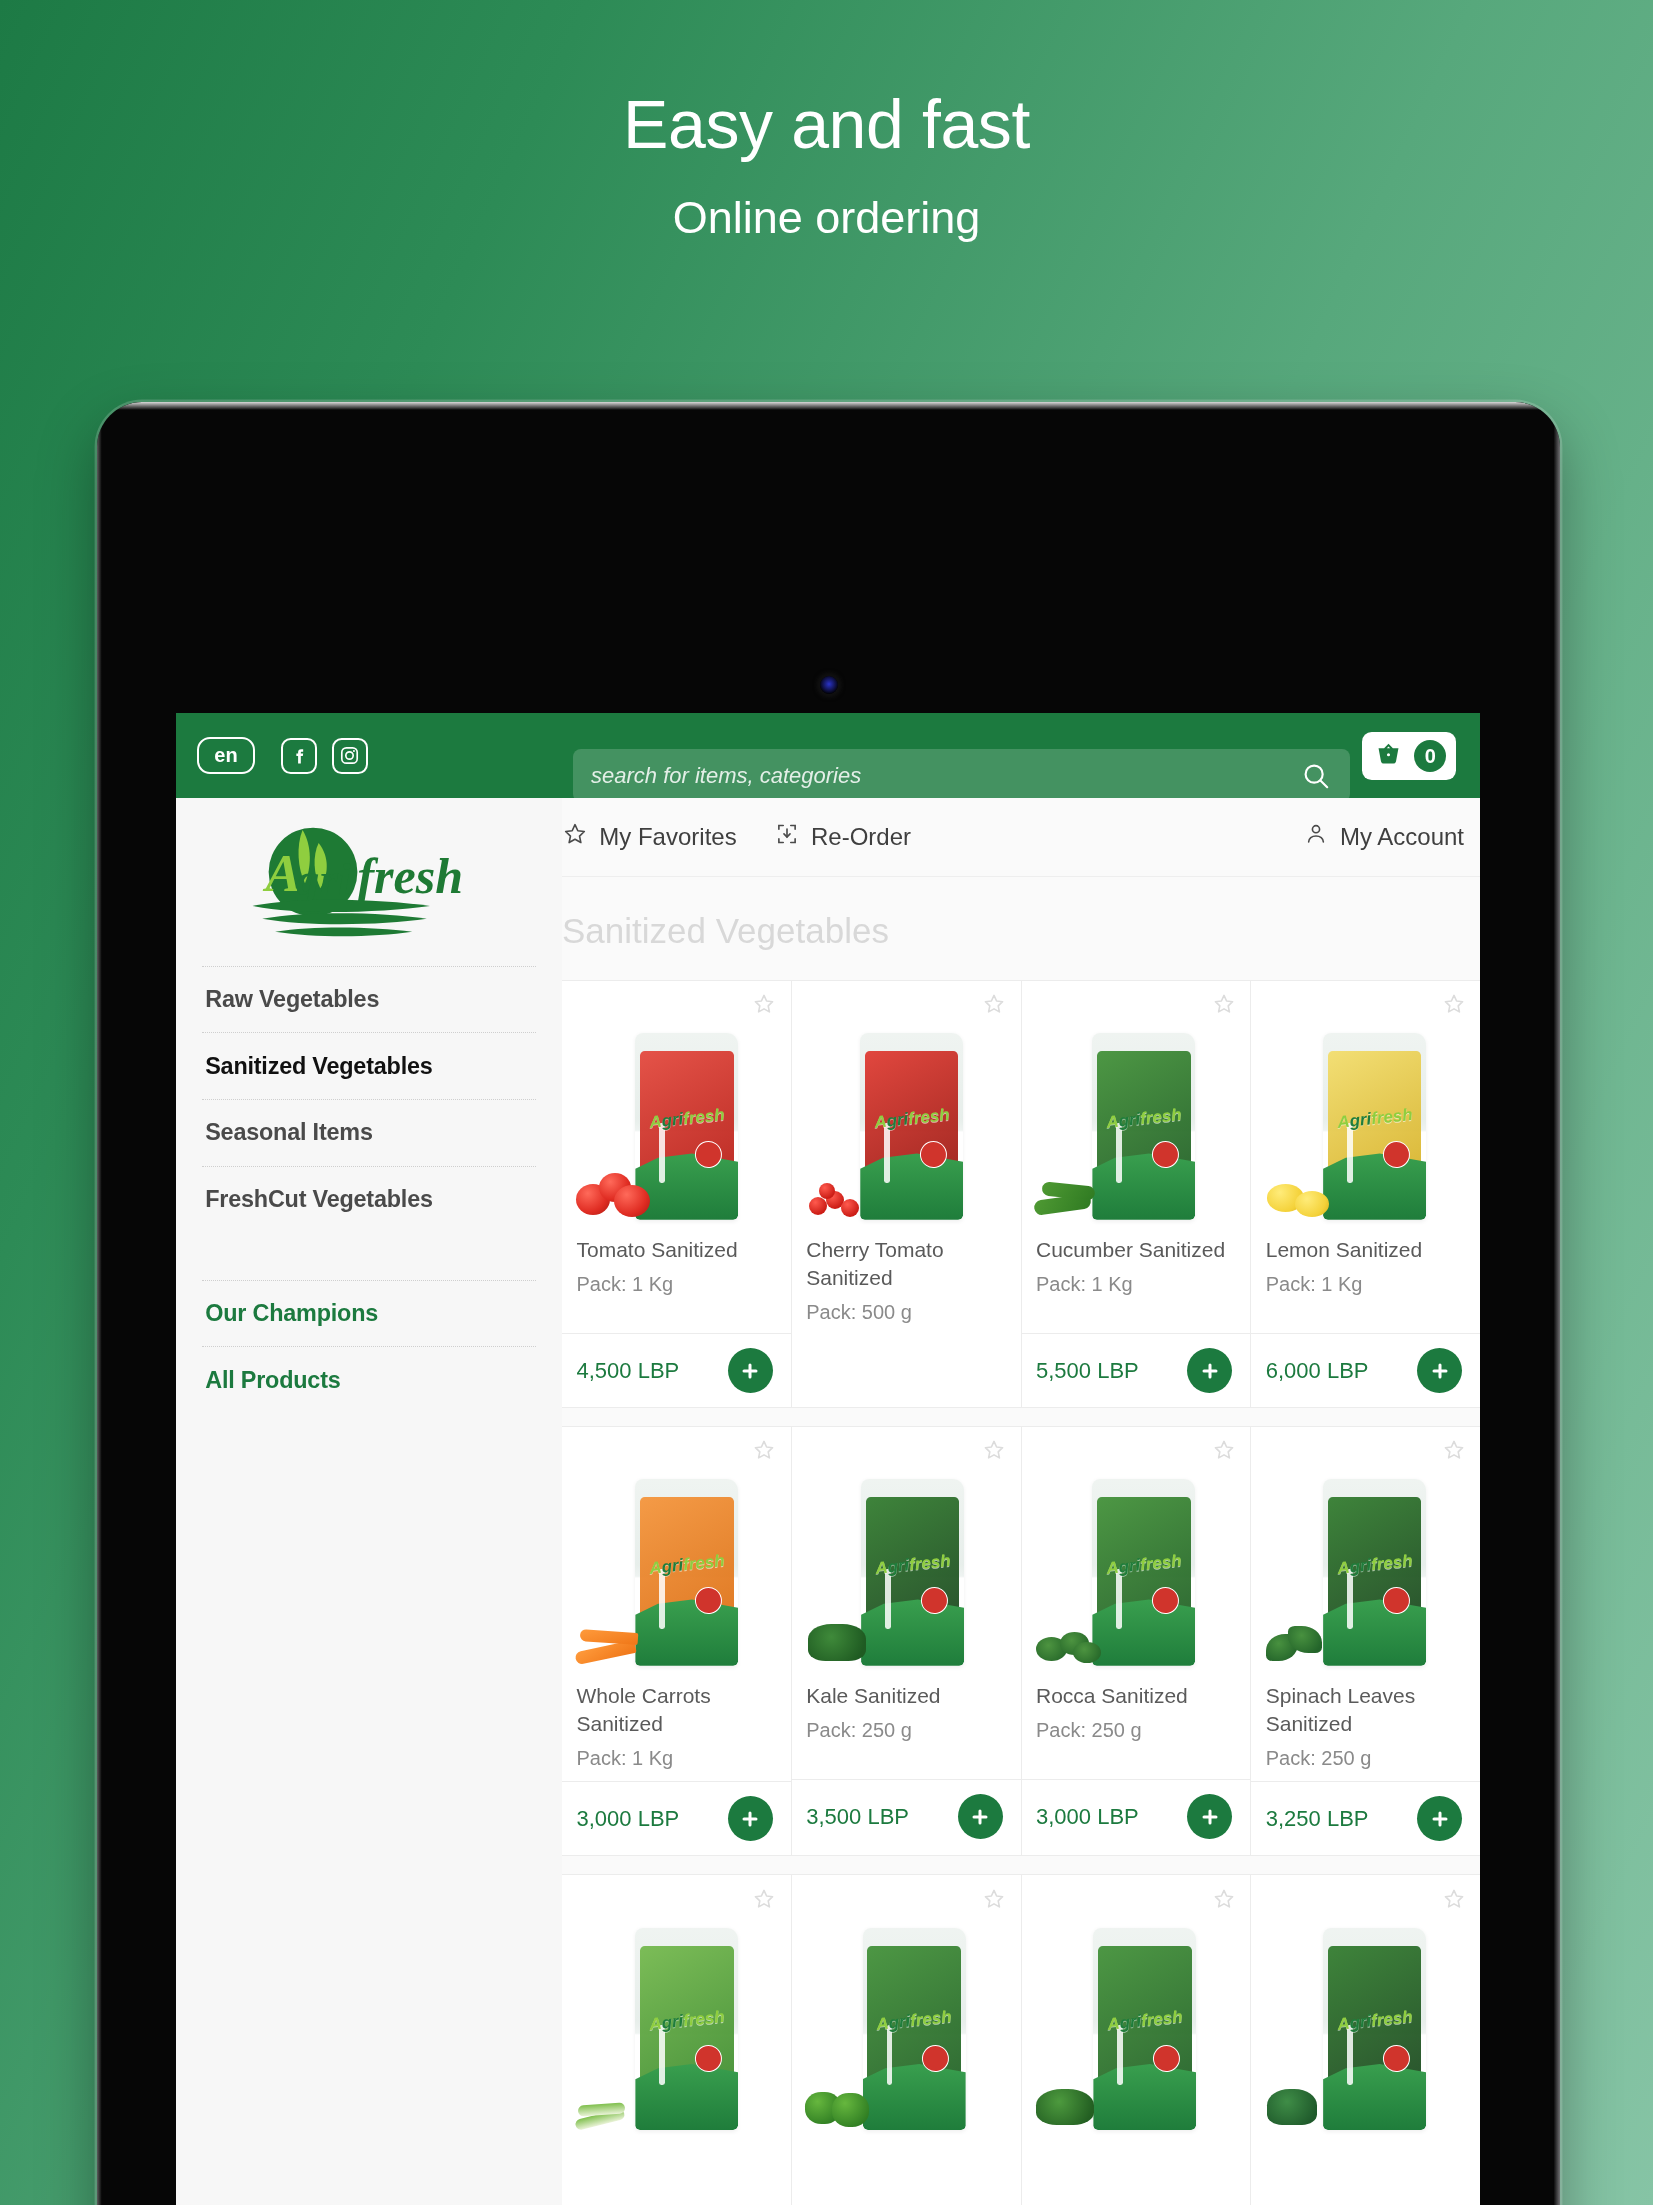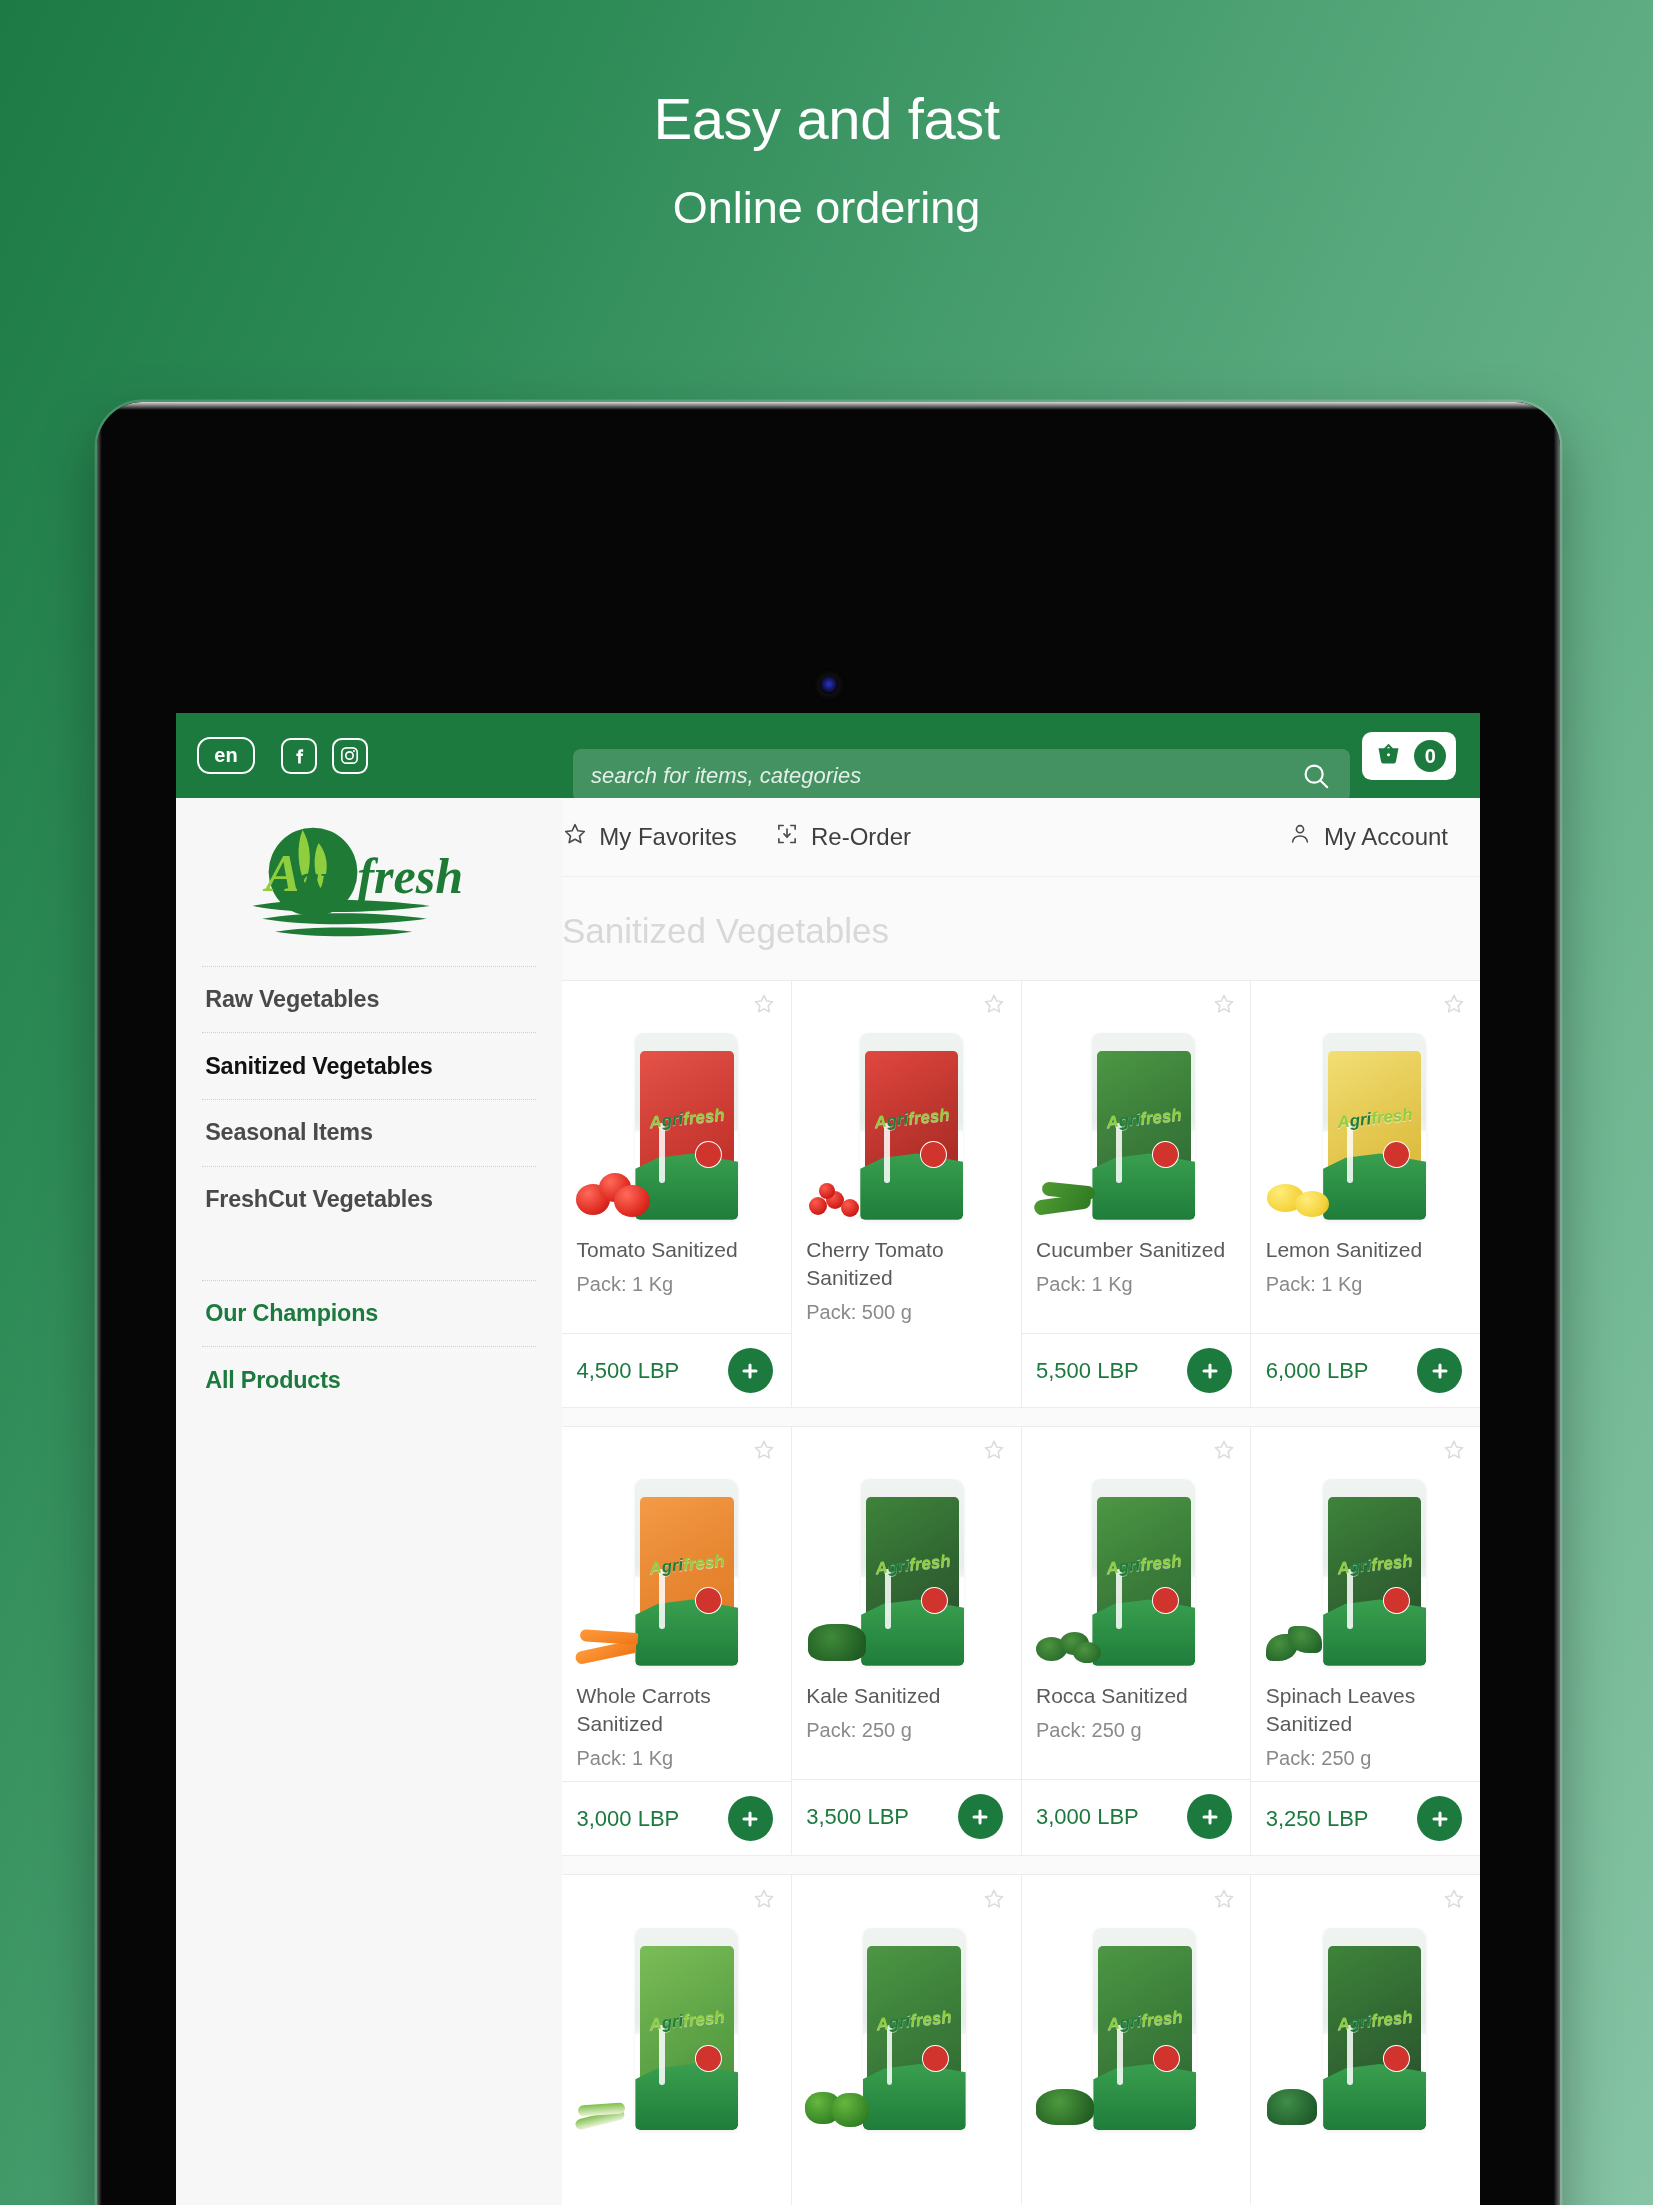--- a/index.html
+++ b/index.html
@@ -22,21 +22,21 @@
   
   .promo {
     position: absolute;
     top: 0; left: 0;
     width: 1653px;
     text-align: center;
     color: #ffffff;
   }
   .promo-title {
     margin-top: 90px;
-    font-size: 58px;
+    font-size: 68px;
     line-height: 1.0;
     font-weight: 400;
     letter-spacing: -0.4px;
     color: #ffffff;
   }
   .promo-sub {
     margin-top: 34px;
     font-size: 45px;
     font-weight: 400;
     color: #ffffff;
@@ -205,21 +205,21 @@
     background: #fafafa;
     position: relative;
     overflow: hidden;
   }
 
   .subnav {
     height: 79px;
     background: #fafafa;
     display: flex;
     align-items: center;
-    padding: 0 32px 0 0;
+    padding: 0 16px 0 0;
     border-bottom: 0.8px solid #eeeeee;
   }
   .subnav-item {
     display: flex;
     align-items: center;
     gap: 11.3px;
     font-size: 24px;
     color: #3f3f3f;
     margin-right: 37px;
     cursor: pointer;

